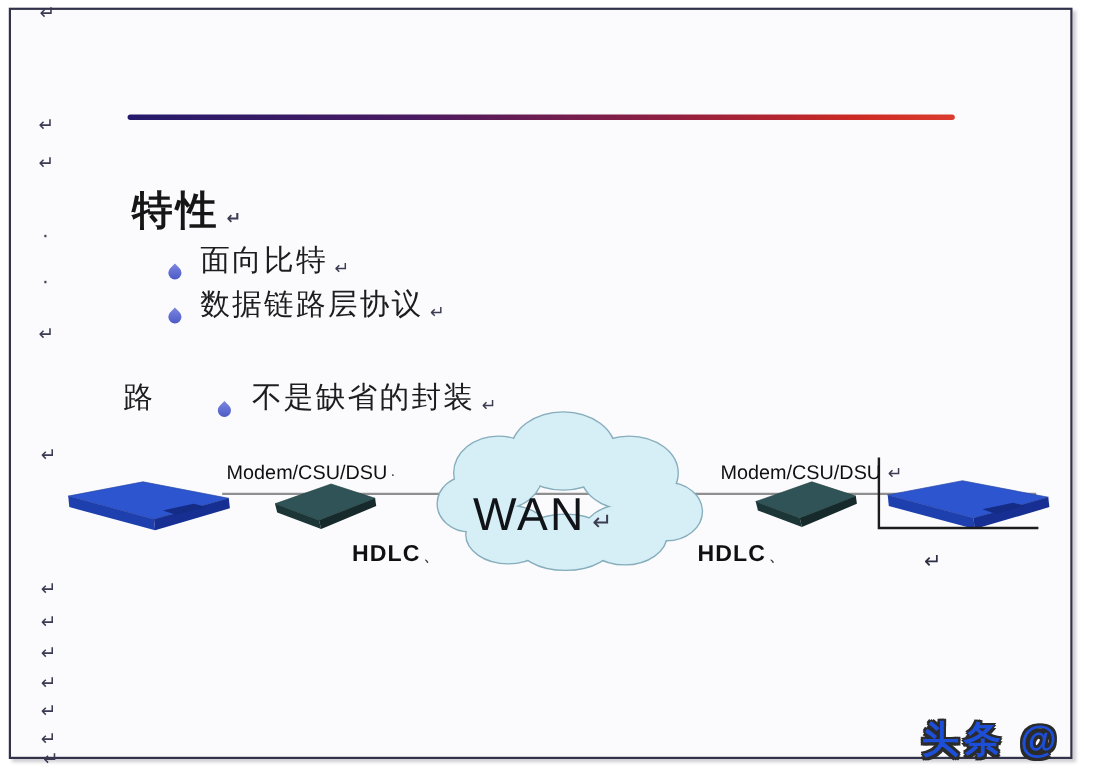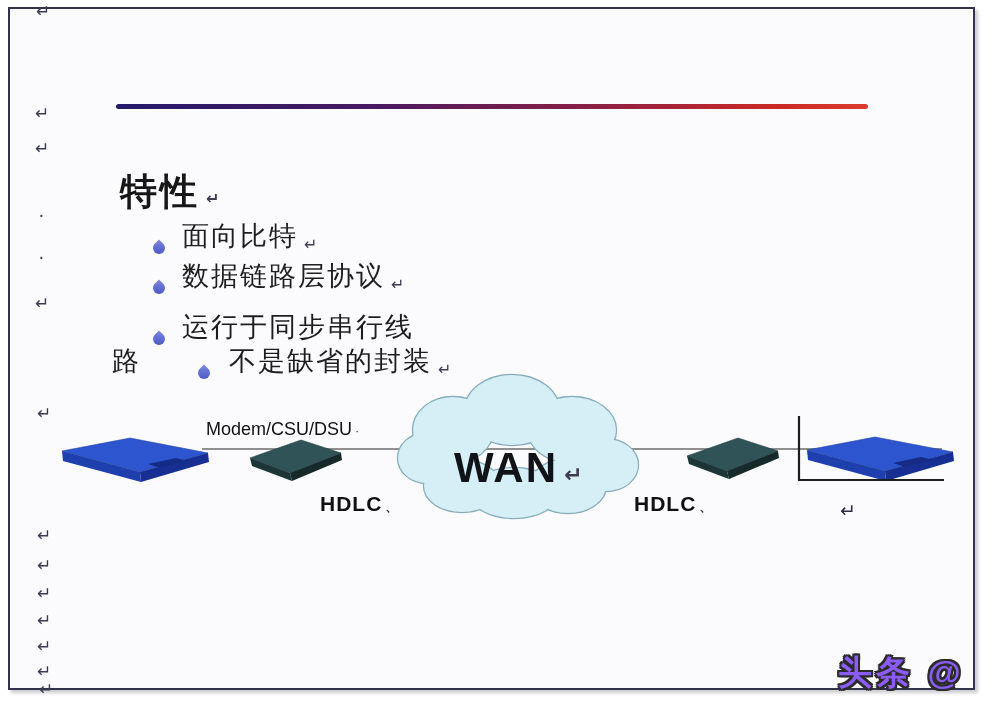--- a/index.html
+++ b/index.html
@@ -27,29 +27,29 @@
         border-radius:0 50% 50% 50%;transform:rotate(45deg);}
   .bl4 .wrap-prefix{margin-right:57px;}
   .bl4 .drop{margin-right:19px;}
   .ret{font-size:16px;color:#3c3c52;margin-left:6px;letter-spacing:0;}
   .tinymark{font-size:13px;color:#33333f;margin-left:3px;letter-spacing:0;}
   
   .dlabel{position:absolute;font-weight:normal;font-size:18px;color:#101010;white-space:nowrap;letter-spacing:0;text-align:right;}
   .lblL{left:196px;top:410px;} .lblR{left:645px;top:410px;}
   .hdlc{position:absolute;font-weight:bold;font-size:21px;color:#101010;letter-spacing:1px;white-space:nowrap;}
   .hdlcL{left:310px;top:483px;} .hdlcR{left:624px;top:483px;}
-  .wan-label{position:absolute;left:444px;top:435px;width:180px;font-size:42px;color:#101418;
-             letter-spacing:2px;white-space:nowrap;font-weight:bold;}
+  .wan-label{position:absolute;left:420px;top:435px;width:180px;font-size:42px;color:#101418;
+             letter-spacing:2px;white-space:nowrap;}
   .wan-label .ret{font-size:22px;}
   .router-ret{position:absolute;left:830px;top:490px;font-size:19px;color:#2e2e44;}
   
   .lm{position:absolute;font-size:17px;color:#3a3a52;line-height:1;}
   .lm-dot{font-size:20px;color:#40404f;}
   
-  .watermark{position:absolute;left:828px;top:641px;font-size:34px;font-weight:bold;color:#8b5cf6;
+  .watermark{position:absolute;left:828px;top:641px;font-size:34px;font-weight:bold;color:#1d4ed8;
              letter-spacing:4px;white-space:nowrap;
              text-shadow:-2px -2px 0 #2b2b2b,2px -2px 0 #2b2b2b,-2px 2px 0 #2b2b2b,2px 2px 0 #2b2b2b,
                          0 -2px 0 #2b2b2b,0 2px 0 #2b2b2b,-2px 0 0 #2b2b2b,2px 0 0 #2b2b2b;}
   .diagram-svg{position:absolute;left:0;top:0;width:967px;height:683px;}
 </style>
 </head>
 <body>
 
 <div class="canvas">
   <div class="page">
@@ -60,24 +60,20 @@
 
     <div class="bullet-line bl1">
       <span class="drop"></span>
       <span>面向比特</span>
       <span class="ret">↵</span>
     </div>
     <div class="bullet-line bl2">
       <span class="drop"></span>
       <span>数据链路层协议</span>
       <span class="ret">↵</span>
-    </div>
-    <div class="bullet-line bl3">
-      <span class="drop"></span>
-      <span>运行于同步串行线</span>
     </div>
     <div class="bullet-line bl4">
       <span class="wrap-prefix">路</span>
       <span class="drop"></span>
       <span>不是缺省的封装</span>
       <span class="ret">↵</span>
     </div>
 
     <svg class="diagram-svg" viewBox="0 0 967 683">
       <defs>
@@ -121,20 +117,21 @@
 
       <use href="#routerShape" xlink:href="#routerShape"></use>
       <use href="#modemShape" xlink:href="#modemShape"></use>
       <use href="#modemShape" xlink:href="#modemShape" transform="translate(437,-2)"></use>
       <use href="#routerShape" xlink:href="#routerShape" transform="translate(745,-1)"></use>
 
       <polyline points="789,407 789,471 934,471" fill="none" stroke="#1c1c1c" stroke-width="2.2"></polyline>
     </svg>
 
     <div class="dlabel lblL"><span>Modem/CSU/DSU</span><span class="tinymark">·</span></div>
+    <div class="dlabel lblR"><span>Modem/CSU/DSU</span><span class="ret">↵</span></div>
 
     <div class="hdlc hdlcL"><span>HDLC</span><span class="tinymark">、</span></div>
     <div class="hdlc hdlcR"><span>HDLC</span><span class="tinymark">、</span></div>
 
     <div class="wan-label"><span>WAN</span><span class="ret">↵</span></div>
 
     <div class="router-ret">↵</div>
 
     <span class="lm" style="left:26px;top:-6px;">↵</span>
     <span class="lm" style="left:25px;top:96px;">↵</span>

